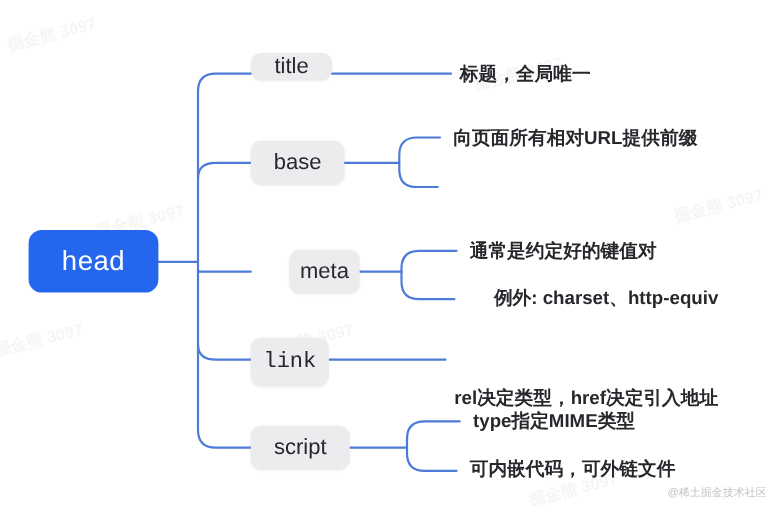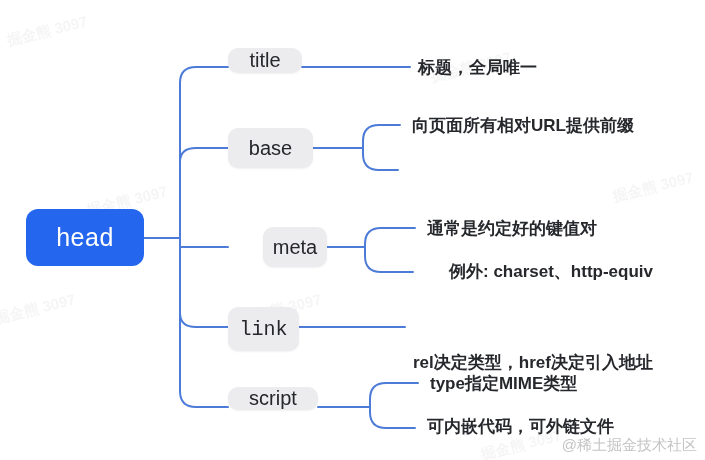--- a/index.html
+++ b/index.html
@@ -59,21 +59,21 @@
     font-weight: 700;
     color: rgba(60,60,60,0.05);
     transform: rotate(-14deg);
     white-space: nowrap;
     user-select: none;
   }
   .wm-corner {
     position: absolute;
     right: 8px;
     bottom: 5px;
-    font-size: 15px;
+    font-size: 10px;
     color: var(--watermark, #c4c4c4);
     white-space: nowrap;
   }
 </style>
 </head>
 <body>
 
 <div class="canvas" style="--accent: #2566ee; --edge: #4d7bd8; --node-bg: #ececee; --node-text: #25272b; --note-text: #26282c; --watermark: #c4c4c4;">
 
   <span class="wm-diag" style="left:6px; top:22px;">掘金熊 3097</span>
@@ -109,21 +109,21 @@
     <path d="M 318 407 H 370"></path>
     <path d="M 418 383 H 386 Q 370 383 370 399 V 412 Q 370 428 386 428 H 415"></path>
   </svg>
 
   <div class="node root" style="left:12px; top:209px; width:118px; height:57px;margin-left:14px;">head</div>
 
   <div class="node child" style="left:228px; top:48px;  width:74px; height:25px;">title</div>
   <div class="node child" style="left:228px; top:128px; width:85px; height:40px;">base</div>
   <div class="node child" style="left:228px; top:227px; width:64px; height:40px;margin-left:35px;">meta</div>
   <div class="node child" style="left:228px; top:307px; width:71px; height:44px;font-family:Liberation Mono, monospace;">link</div>
-  <div class="node child" style="left:228px; top:387px; width:90px; height:23px;">script</div>
+  <div class="node child" style="left:228px; top:387px; width:90px; height:40px;">script</div>
 
   <div class="note" style="left:418px; top:67px;">标题，全局唯一</div>
   <div class="note" style="left:412px; top:125px;">向页面所有相对URL提供前缀</div>
   <div class="note" style="left:427px; top:228px;">通常是约定好的键值对</div>
   <div class="note" style="left:427px; top:271px;margin-left:22px;">例外: charset、http-equiv</div>
   <div class="note" style="left:413px; top:318px;margin-top:44px;">rel决定类型，href决定引入地址</div>
   <div class="note" style="left:430px; top:383px;">type指定MIME类型</div>
   <div class="note" style="left:427px; top:426px;">可内嵌代码，可外链文件</div>
 
   <div class="wm-corner">@稀土掘金技术社区</div>

